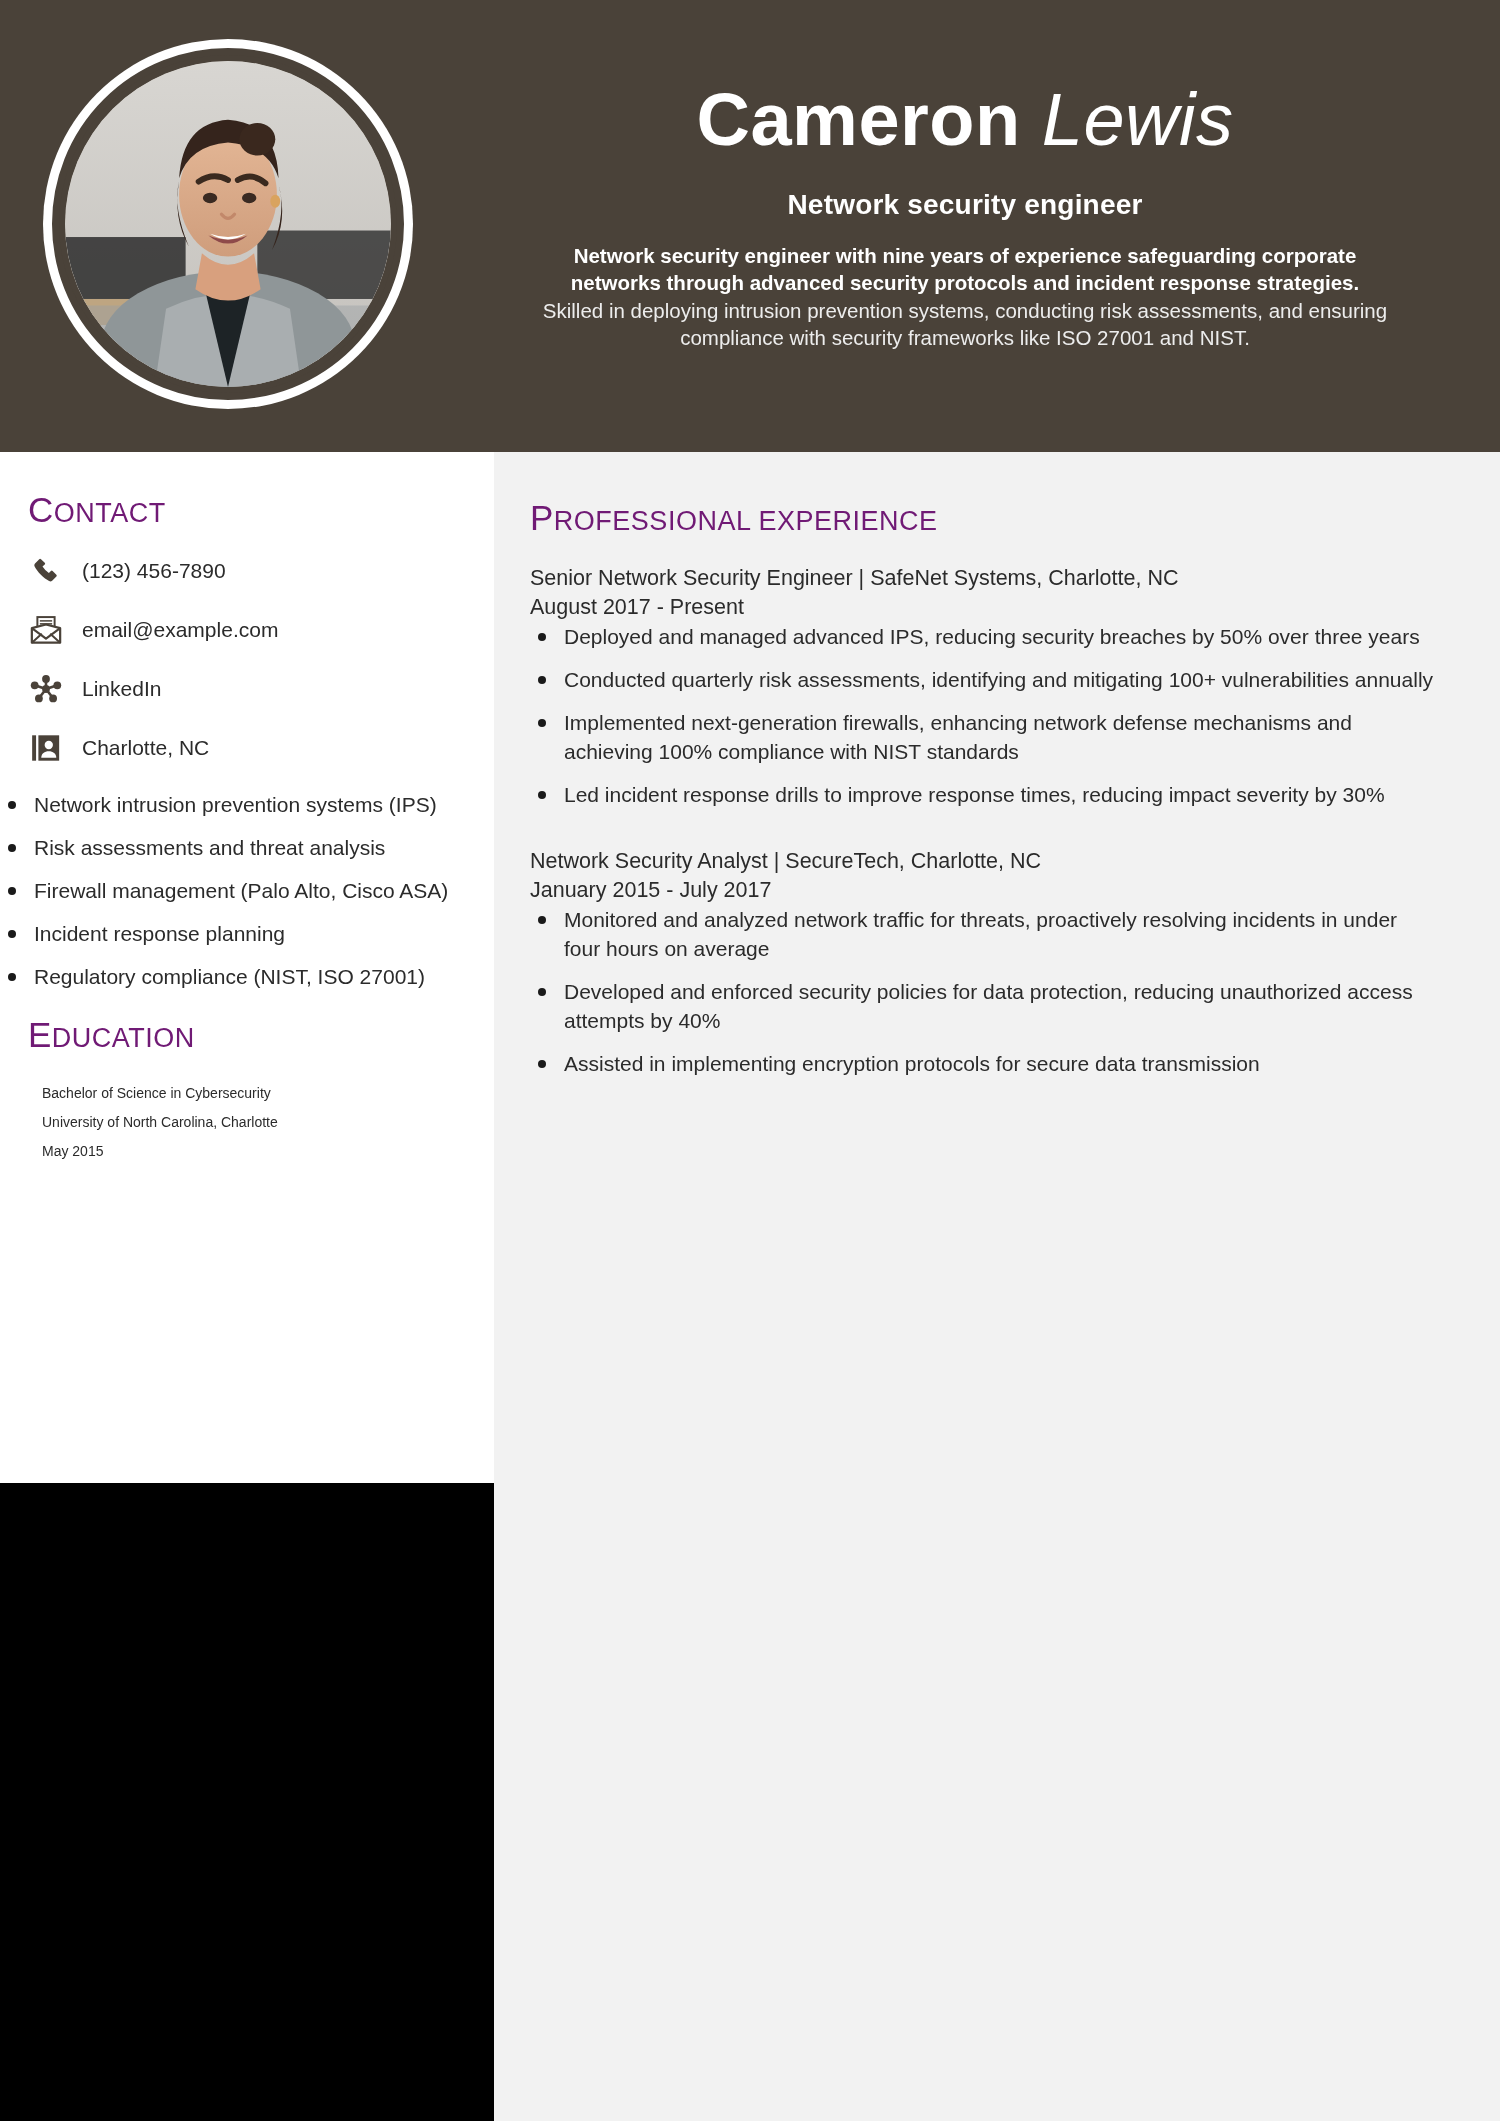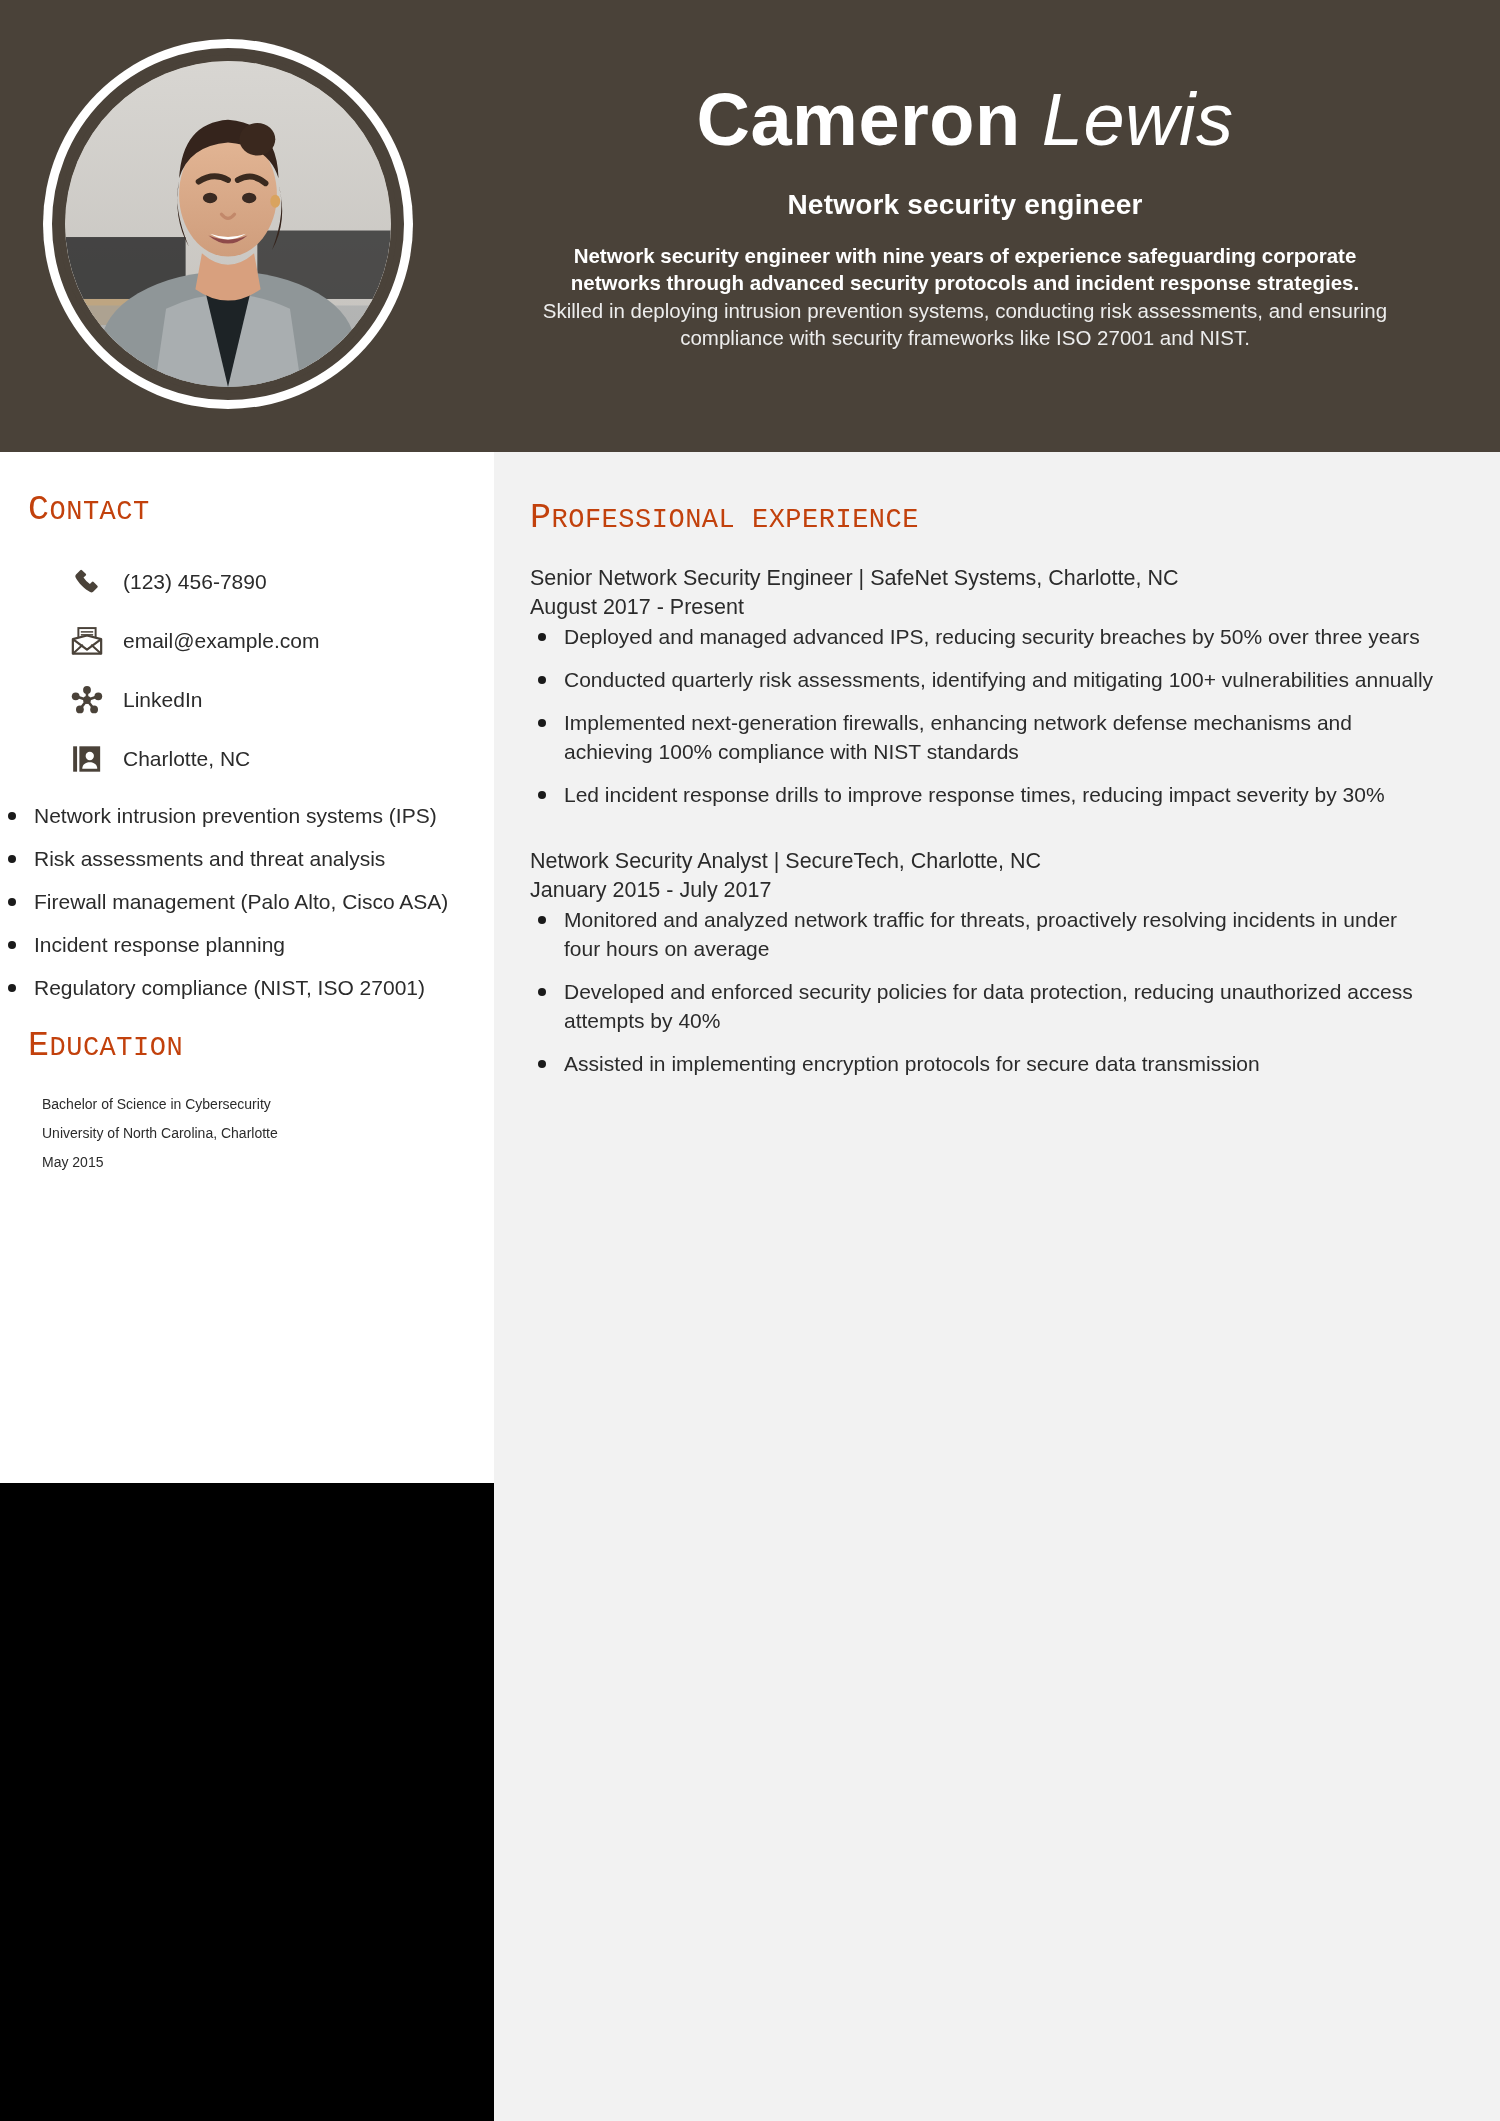--- a/index.html
+++ b/index.html
@@ -81,33 +81,33 @@
   }
   .main{
     position:absolute;left:494px;top:452px;width:1006px;height:1669px;
     background:#f2f2f2;
     box-sizing:border-box;
     padding:46px 62px 0 36px;
   }
 
   
   .sec-h{
-    color:#c2410c;
+    color:#701a75;
     font-weight:400;
     letter-spacing:0.5px;
-    font-family:Liberation Mono, monospace;
+    font-family:Liberation Sans, sans-serif;
     white-space:nowrap;
   }
   .sec-h .cap{font-size:35px;}
   .sec-h .rest{font-size:27px;}
 
   .sb-pad{padding-left:28px;padding-right:22px;}
 
   
-  .contact-list{margin-top:35px;padding-left:41px;}
+  .contact-list{margin-top:24px;}
   .contact-row{
     display:flex;align-items:center;
     padding-left:26px;
     margin-bottom:25px;
     min-height:34px;
   }
   .c-icon{
     width:40px;min-width:40px;height:34px;
     display:flex;align-items:center;justify-content:center;
     margin-right:16px;

